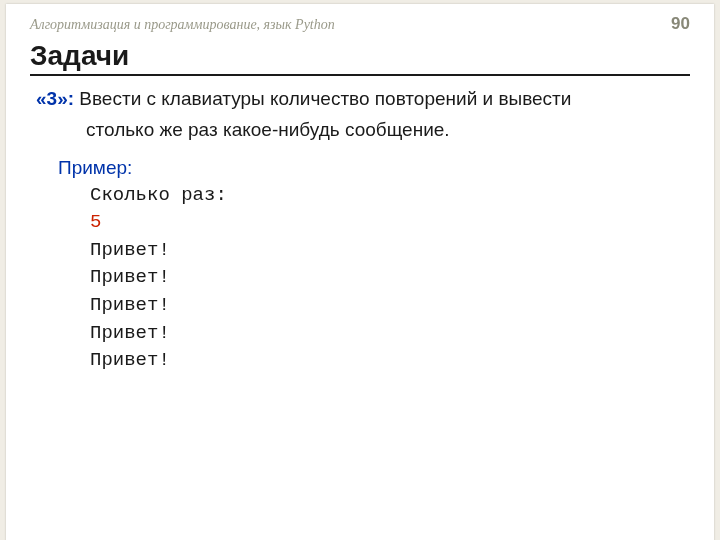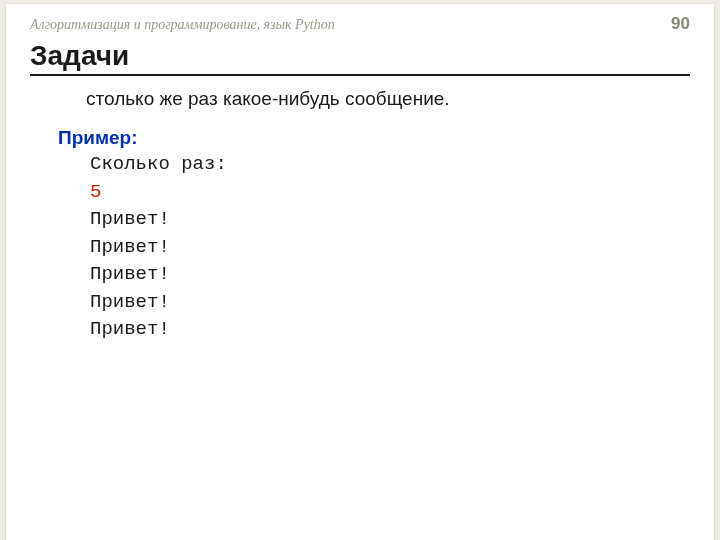--- a/index.html
+++ b/index.html
@@ -55,21 +55,21 @@
     }
     .task-marker {
       color: #0033aa;
       font-weight: bold;
     }
     .task-text-line2 {
       padding-left: 50px;
     }
     .example-label {
       color: #0033aa;
-      font-weight: bold;
+      font-weight: normal;
       padding-left: 22px;
       margin-top: 12px;
     }
     .code-block {
       font-family: 'Courier New', monospace;
       font-weight: normal;
       font-size: 19px;
       padding-left: 54px;
       line-height: 1.45;
       color: #1a1a1a;
@@ -83,20 +83,24 @@
 
 <div class="slide">
   <div class="header">
     <span>Алгоритмизация и программирование, язык Python</span>
     <span class="page-number">90</span>
   </div>
 
   <div class="title">Задачи</div>
 
   <div class="content">
+    <div class="task-line">
+      <span class="task-marker">«3»:</span>
+      <span>Ввести с клавиатуры количество повторений и вывести</span>
+    </div>
     <div class="task-line task-text-line2">столько же раз какое-нибудь сообщение.</div>
     <div class="example-label">
       <span>Пример:</span>
     </div>
     <div class="code-block">
       <div>Сколько раз:</div>
       <div class="input-value">5</div>
       <div>Привет!</div>
       <div>Привет!</div>
       <div>Привет!</div>

